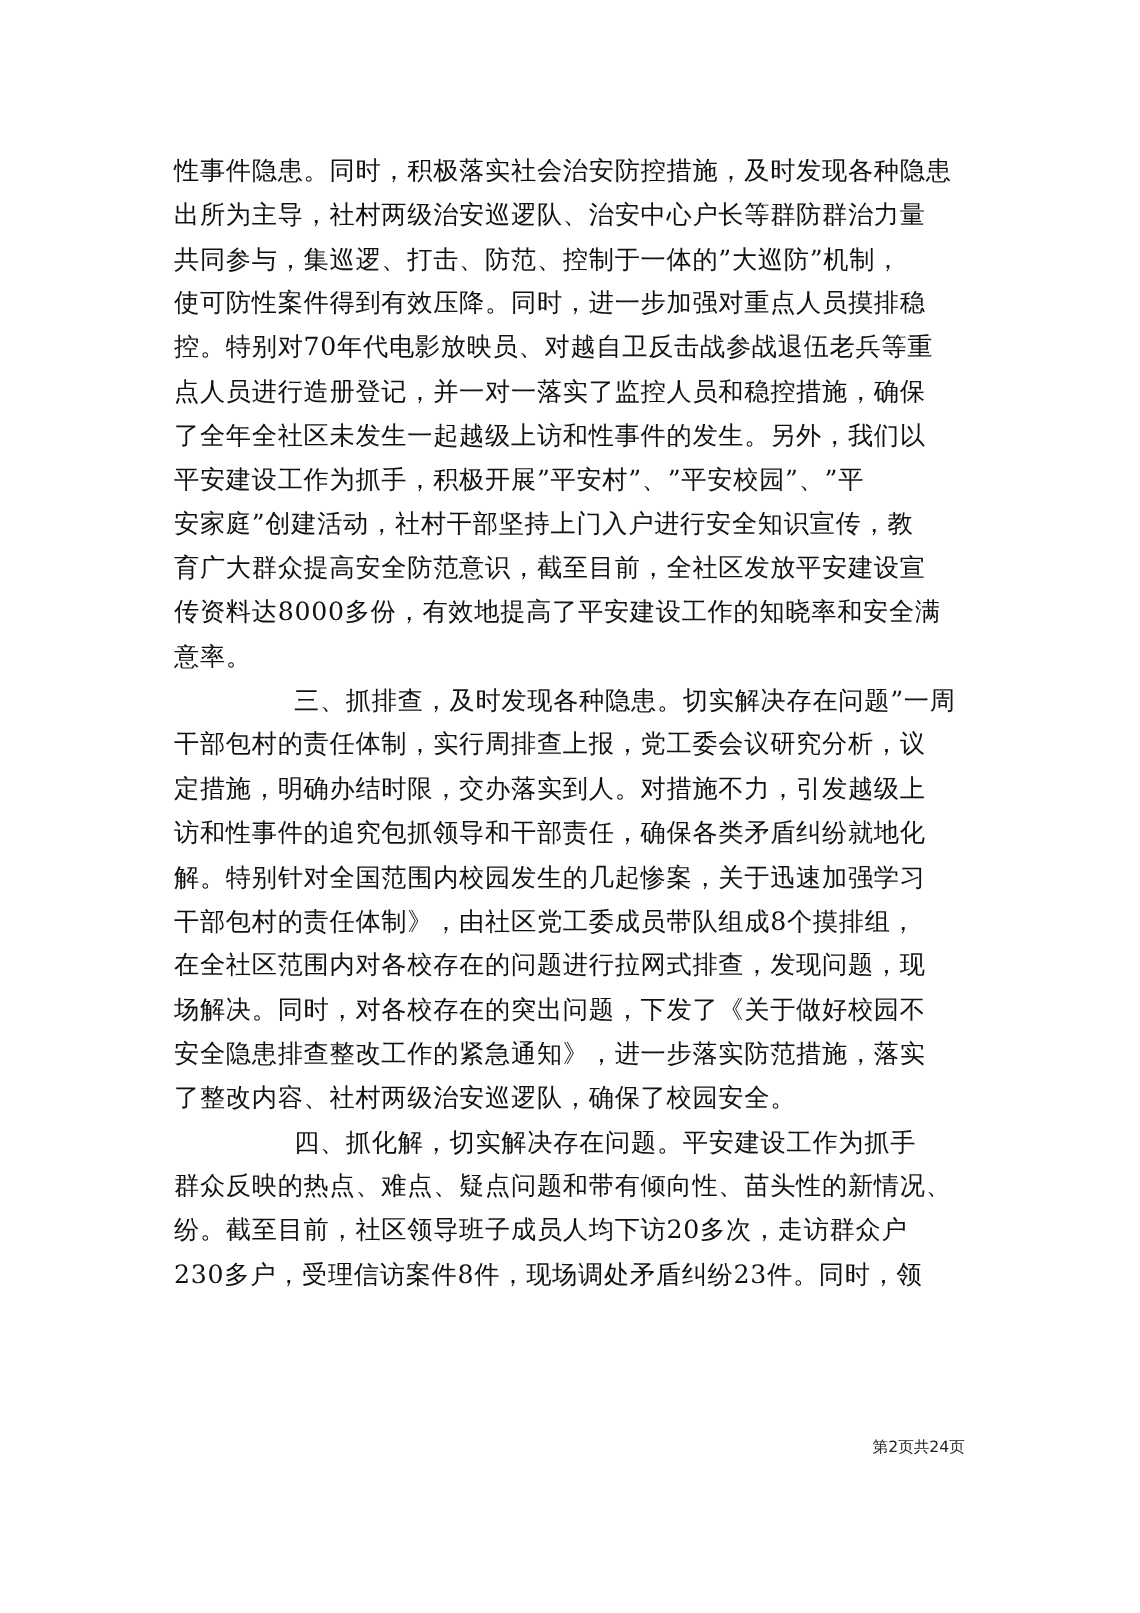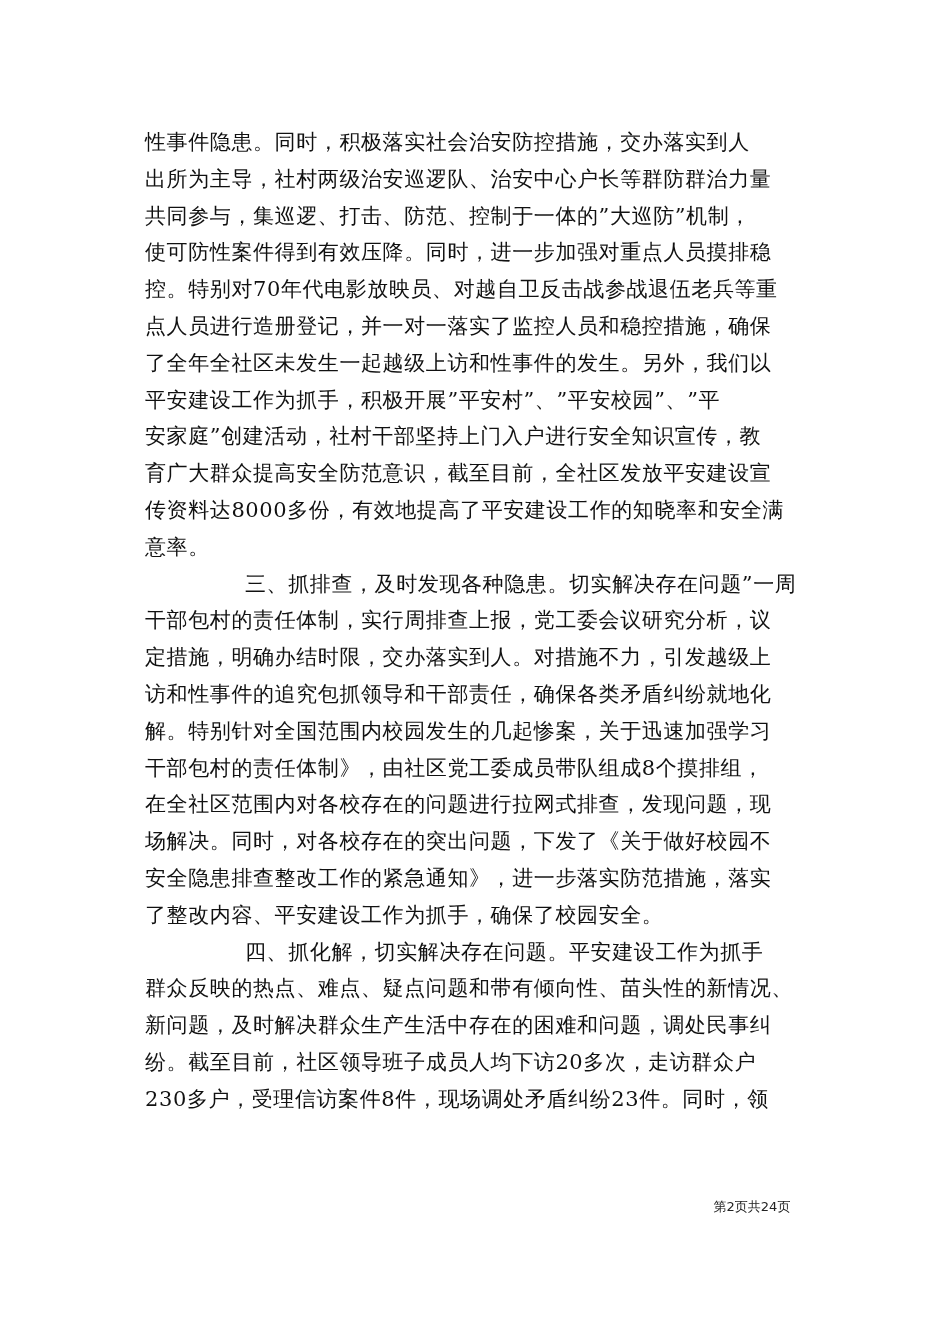--- a/index.html
+++ b/index.html
@@ -36,35 +36,35 @@
     letter-spacing: 0.6px;
   }
   .line.indent {
     padding-left: 100px;
   }
   .footer {
     position: absolute;
     left: 700px;
     top: 1197px;
     width: 104px;
-    text-align: center;
+    text-align: right;
     font-size: 13px;
     line-height: 20px;
     color: #222222;
     font-family: "DejaVu Sans", "Liberation Sans", sans-serif;
   }
 </style>
 </head>
 <body>
 
 <div class="page">
   <div class="body-text">
 
     <div>
-      <div class="line">性事件隐患。同时，积极落实社会治安防控措施，交办落实到人</div>
+      <div class="line">性事件隐患。同时，积极落实社会治安防控措施，及时发现各种隐患</div>
       <div class="line">出所为主导，社村两级治安巡逻队、治安中心户长等群防群治力量</div>
       <div class="line">共同参与，集巡逻、打击、防范、控制于一体的”大巡防”机制，</div>
       <div class="line">使可防性案件得到有效压降。同时，进一步加强对重点人员摸排稳</div>
       <div class="line">控。特别对70年代电影放映员、对越自卫反击战参战退伍老兵等重</div>
       <div class="line">点人员进行造册登记，并一对一落实了监控人员和稳控措施，确保</div>
       <div class="line">了全年全社区未发生一起越级上访和性事件的发生。另外，我们以</div>
       <div class="line">平安建设工作为抓手，积极开展”平安村”、”平安校园”、”平</div>
       <div class="line">安家庭”创建活动，社村干部坚持上门入户进行安全知识宣传，教</div>
       <div class="line">育广大群众提高安全防范意识，截至目前，全社区发放平安建设宣</div>
       <div class="line">传资料达8000多份，有效地提高了平安建设工作的知晓率和安全满</div>
@@ -74,26 +74,25 @@
     <div>
       <div class="line indent">三、抓排查，及时发现各种隐患。切实解决存在问题”一周</div>
       <div class="line">干部包村的责任体制，实行周排查上报，党工委会议研究分析，议</div>
       <div class="line">定措施，明确办结时限，交办落实到人。对措施不力，引发越级上</div>
       <div class="line">访和性事件的追究包抓领导和干部责任，确保各类矛盾纠纷就地化</div>
       <div class="line">解。特别针对全国范围内校园发生的几起惨案，关于迅速加强学习</div>
       <div class="line">干部包村的责任体制》，由社区党工委成员带队组成8个摸排组，</div>
       <div class="line">在全社区范围内对各校存在的问题进行拉网式排查，发现问题，现</div>
       <div class="line">场解决。同时，对各校存在的突出问题，下发了《关于做好校园不</div>
       <div class="line">安全隐患排查整改工作的紧急通知》，进一步落实防范措施，落实</div>
-      <div class="line">了整改内容、平安建设工作为抓手，确保了校园安全。</div>
+      <div class="line">了整改内容、社村两级治安巡逻队，确保了校园安全。</div>
     </div>
 
     <div>
       <div class="line indent">四、抓化解，切实解决存在问题。平安建设工作为抓手</div>
       <div class="line">群众反映的热点、难点、疑点问题和带有倾向性、苗头性的新情况、</div>
-      <div class="line">新问题，及时解决群众生产生活中存在的困难和问题，调处民事纠</div>
       <div class="line">纷。截至目前，社区领导班子成员人均下访20多次，走访群众户</div>
       <div class="line">230多户，受理信访案件8件，现场调处矛盾纠纷23件。同时，领</div>
     </div>
   </div>
 
   <div class="footer">第2页共24页</div>
 </div>
 
 </body></html>

